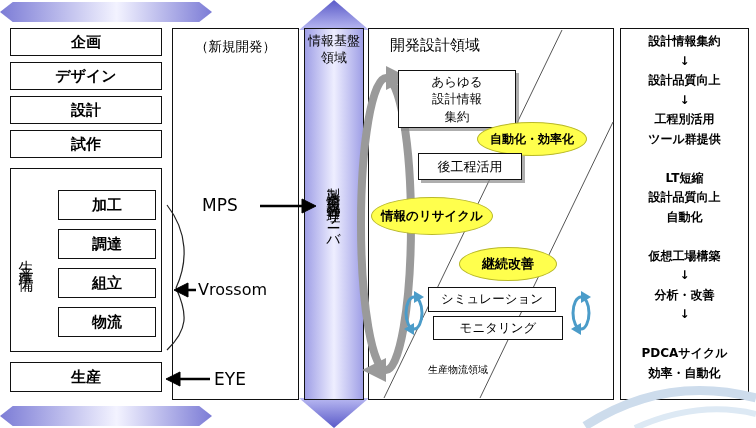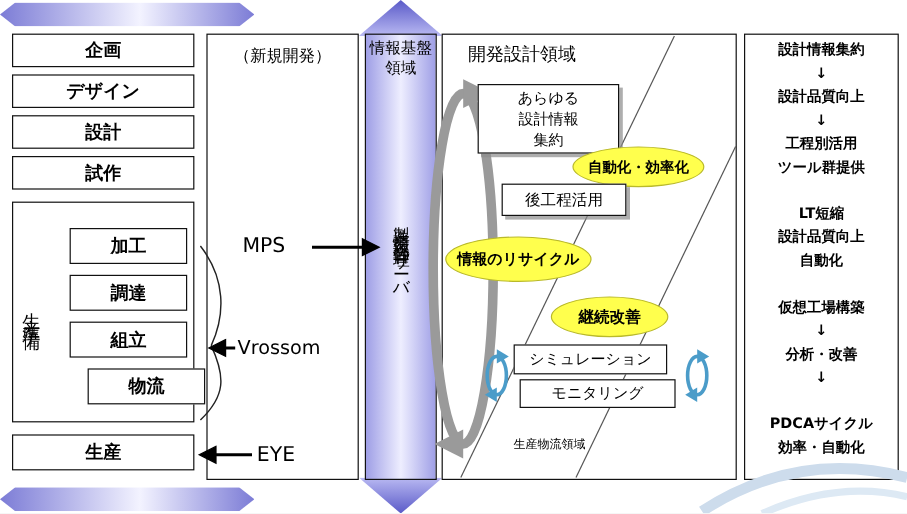--- a/index.html
+++ b/index.html
@@ -43,21 +43,21 @@
   <div class="box stage" style="top:28px;">企画</div>
   <div class="box stage" style="top:62px;">デザイン</div>
   <div class="box stage" style="top:96px;">設計</div>
   <div class="box stage" style="top:130px;">試作</div>
 
   <div class="panel" style="left:10px; top:168px; width:152px; height:184px; z-index:1;"></div>
   <div class="lbl vtext bold" style="left:16px; top:168px; height:184px; display:flex; align-items:center; justify-content:center; font-size:15px; letter-spacing:6px;">生産準備</div>
   <div class="box inner" style="top:190px;">加工</div>
   <div class="box inner" style="top:229px;">調達</div>
   <div class="box inner" style="top:268px;">組立</div>
-  <div class="box inner" style="top:307px;margin-left:15px;">物流</div>
+  <div class="box inner" style="top:307px;">物流</div>
 
   <div class="box stage" style="top:362px; height:30px;">生産</div>
 
   <div class="panel" style="left:172px; top:28px; width:127px; height:372px;"></div>
   <div class="lbl bold" style="left:172px; top:38px; width:127px; text-align:center; font-size:13.5px;">（新規開発）</div>
   <div class="lbl bold" style="left:202px; top:195px; font-size:17px;">MPS</div>
   <div class="lbl bold" style="left:198px; top:280px; font-size:16px;">Vrossom</div>
   <div class="lbl bold" style="left:214px; top:369px; font-size:17px;">EYE</div>
 
   <div class="tri tri-top"></div>

